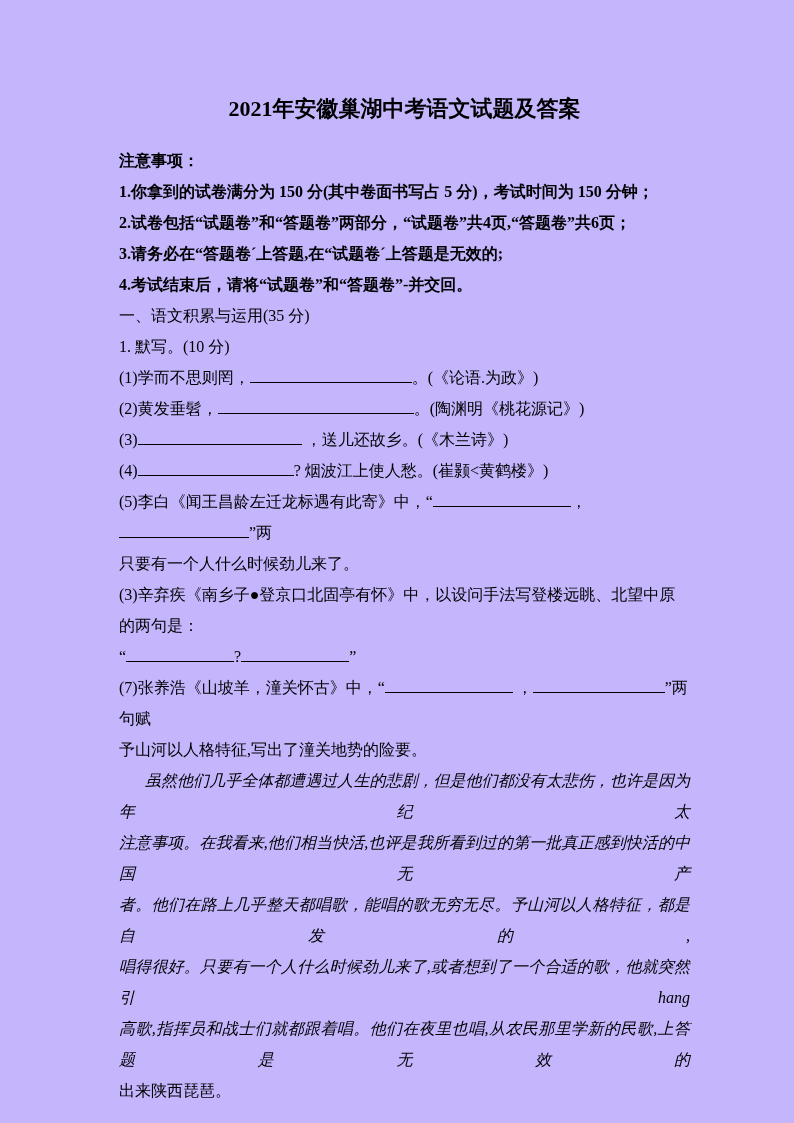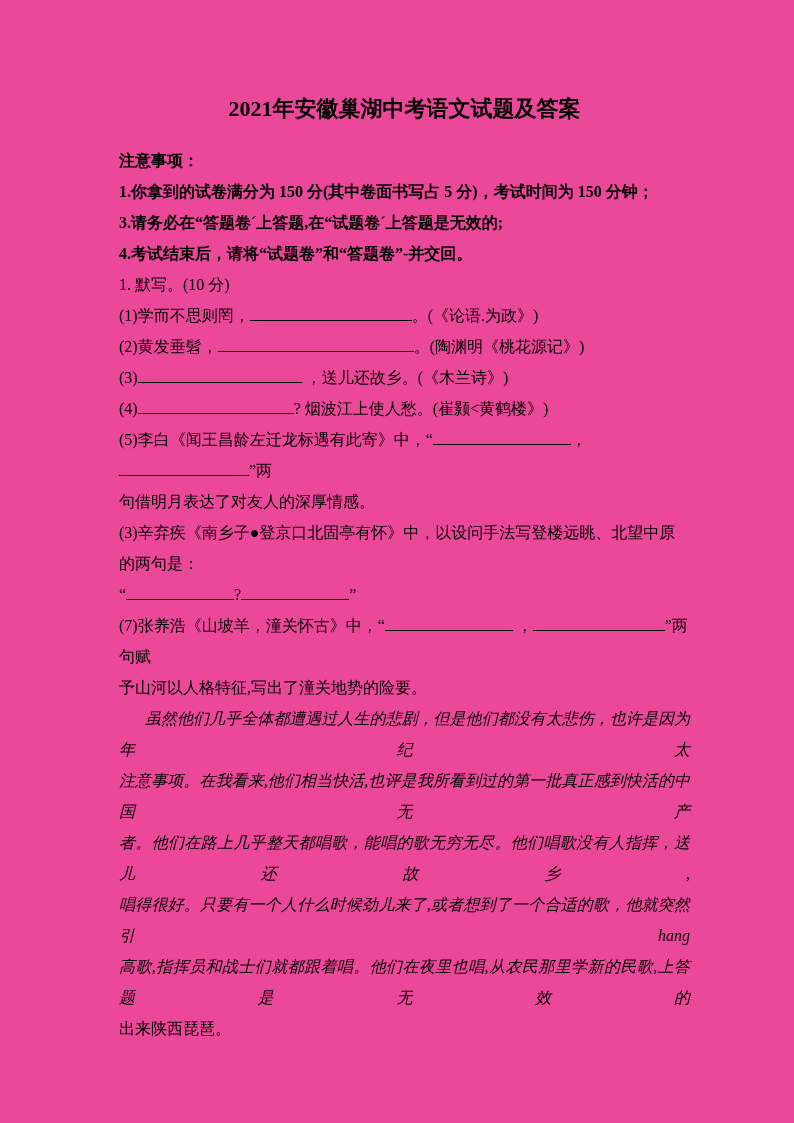--- a/index.html
+++ b/index.html
@@ -1,53 +1,55 @@
 <!DOCTYPE html>
 <html><head>
 <meta charset="utf-8">
 <style>
   html,body{margin:0;padding:0;background:#ffffff;}
   body{width:794px;height:1123px;font-family:"Liberation Serif","DejaVu Serif",serif;color:#000;}
-  .sheet{position:relative;width:794px;height:1123px;overflow:hidden;background:#ec4899;}
+  .sheet{position:relative;width:794px;height:1123px;overflow:hidden;background:#c4b5fd;}
   .content{padding:92px 104px 0 119px;}
   h1.title{font-size:22px;font-weight:bold;text-align:center;margin:0 0 20px 0;line-height:33px;font-family:"Liberation Serif","DejaVu Serif",serif;}
   p.line{margin:0;font-size:16px;line-height:31px;white-space:pre-wrap;}
   p.bold{font-weight:bold;}
   p.jl{white-space:normal;text-align:justify;text-align-last:justify;font-style:italic;}
   p.indent{text-indent:26px;}
   .blank{display:inline-block;border-bottom:1px solid #000;height:12px;vertical-align:baseline;}
 </style>
 </head>
 <body>
 
 <div class="sheet">
   <div class="content">
 
     <h1 class="title">2021年安徽巢湖中考语文试题及答案</h1>
 
     <p class="line bold">注意事项：</p>
     <p class="line bold">1.你拿到的试卷满分为 150 分(其中卷面书写占 5 分)，考试时间为 150 分钟；</p>
+    <p class="line bold">2.试卷包括“试题卷”和“答题卷”两部分，“试题卷”共4页,“答题卷”共6页；</p>
     <p class="line bold">3.请务必在“答题卷´上答题,在“试题卷´上答题是无效的;</p>
     <p class="line bold">4.考试结束后，请将“试题卷”和“答题卷”-并交回。</p>
 
+    <p class="line">一、语文积累与运用(35 分)</p>
     <p class="line">1. 默写。(10 分)</p>
 
     <p class="line">(1)学而不思则罔，<span class="blank" style="width: 162px;"></span>。(《论语.为政》)</p>
     <p class="line">(2)黄发垂髫，<span class="blank" style="width: 196px;"></span>。(陶渊明《桃花源记》)</p>
     <p class="line">(3)<span class="blank" style="width: 164px;"></span> ，送儿还故乡。(《木兰诗》)</p>
     <p class="line">(4)<span class="blank" style="width: 156px;"></span>? 烟波江上使人愁。(崔颢&lt;黄鹤楼》)</p>
     <p class="line">(5)李白《闻王昌龄左迁龙标遇有此寄》中，“<span class="blank" style="width: 138px;"></span>， <span class="blank" style="width: 130px;"></span>”两</p>
-    <p class="line">句借明月表达了对友人的深厚情感。</p>
+    <p class="line">只要有一个人什么时候劲儿来了。</p>
     <p class="line">(3)辛弃疾《南乡子●登京口北固亭有怀》中，以设问手法写登楼远眺、北望中原的两句是：</p>
     <p class="line">“<span class="blank" style="width: 108px;"></span>?<span class="blank" style="width: 108px;"></span>”</p>
     <p class="line">(7)张养浩《山坡羊，潼关怀古》中，“<span class="blank" style="width: 128px;"></span> ，<span class="blank" style="width: 132px;"></span>”两句赋</p>
     <p class="line">予山河以人格特征,写出了潼关地势的险要。</p>
 
 
     <p class="line jl indent">虽然他们几乎全体都遭遇过人生的悲剧，但是他们都没有太悲伤，也许是因为年纪太</p>
     <p class="line jl">注意事项。在我看来,他们相当快活,也评是我所看到过的第一批真正感到快活的中国无产</p>
-    <p class="line jl">者。他们在路上几乎整天都唱歌，能唱的歌无穷无尽。他们唱歌没有人指挥，送儿还故乡,</p>
+    <p class="line jl">者。他们在路上几乎整天都唱歌，能唱的歌无穷无尽。予山河以人格特征，都是自发的,</p>
     <p class="line jl">唱得很好。只要有一个人什么时候劲儿来了,或者想到了一个合适的歌，他就突然引 hang</p>
     <p class="line jl">高歌,指挥员和战士们就都跟着唱。他们在夜里也唱,从农民那里学新的民歌,上答题是无效的</p>
     <p class="line">出来陕西琵琶。</p>
 
   </div>
 </div>
 
 </body></html>

